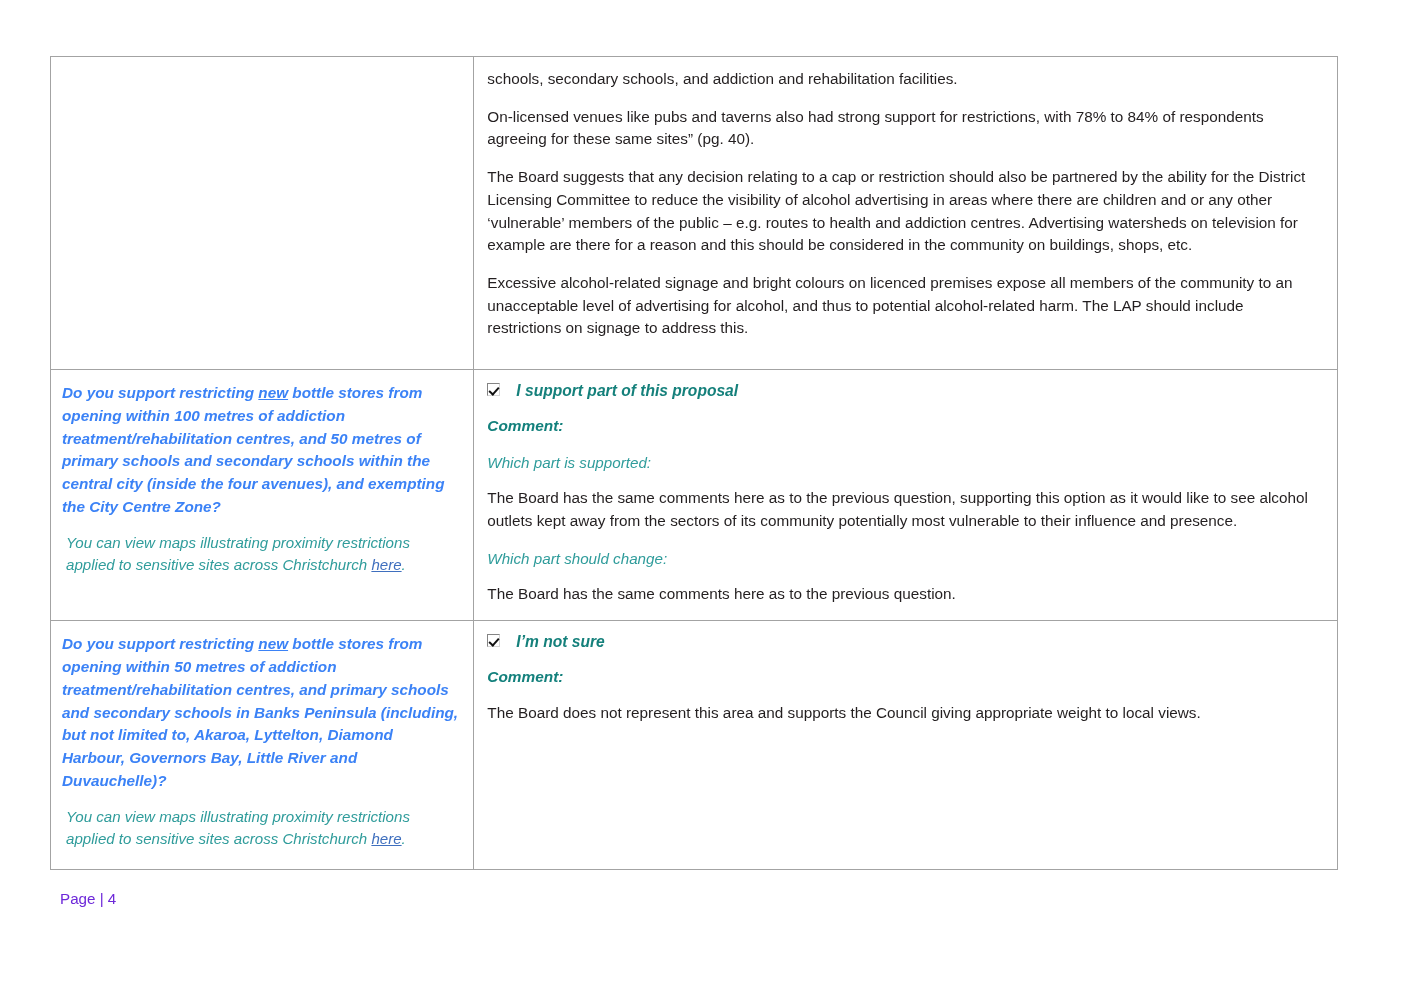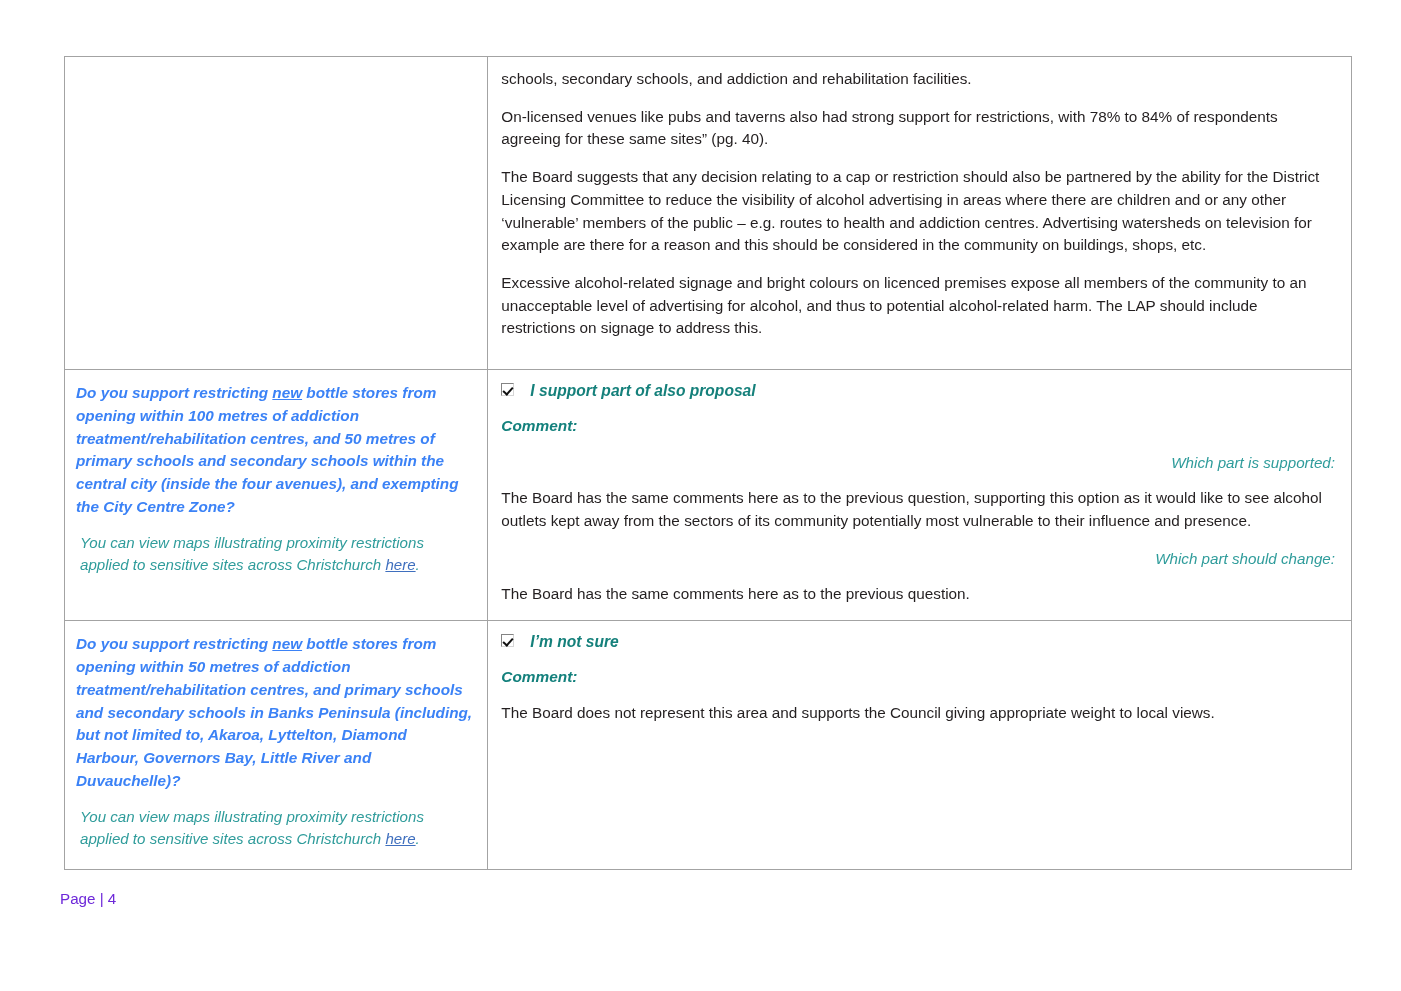--- a/index.html
+++ b/index.html
@@ -20,21 +20,21 @@
     position: absolute;
     left: 0; top: 0;
     width: 1401px;
     height: 991px;
     background: #ffffff;
   }
 
   
   .doc-table {
     position: absolute;
-    left: 64px;
+    left: 50px;
     top: 56px;
     width: 1288px;
     border-collapse: collapse;
     table-layout: fixed;
   }
   .doc-table td {
     border: 1px solid #a3a3a3;
     vertical-align: top;
     padding: 0;
   }
@@ -124,21 +124,20 @@
     font-style: italic;
     color: #13807c;
     margin: 0 0 15px 0;
   }
   .sub-head {
     font-size: 15.2px;
     line-height: 21px;
     font-style: italic;
     color: #2f9c9b;
     margin: 16px 0 14px 0;
-    text-align: right;
   }
 
   
   .footer {
     position: absolute;
     left: 60px;
     top: 888px;
     font-size: 15.2px;
     line-height: 22px;
     color: #6d28d9;
@@ -178,21 +177,21 @@
             </p>
             <p class="subnote">
               <span>You can view maps illustrating proximity restrictions applied to sensitive sites across Christchurch </span><a class="link" href="#">here</a><span>.</span>
             </p>
           </div>
         </td>
         <td class="col-a">
           <div class="cell-pad-a">
             <div class="answer-line">
               <span class="checkbox"></span>
-              <span class="answer-label">I support part of also proposal</span>
+              <span class="answer-label">I support part of this proposal</span>
             </div>
             <p class="comment-head">Comment:</p>
             <p class="sub-head">Which part is supported:</p>
             <p class="body-text">The Board has the same comments here as to the previous question, supporting this option as it would like to see alcohol outlets kept away from the sectors of its community potentially most vulnerable to their influence and presence.</p>
             <p class="sub-head">Which part should change:</p>
             <p class="body-text">The Board has the same comments here as to the previous question.</p>
           </div>
         </td>
       </tr>
 

